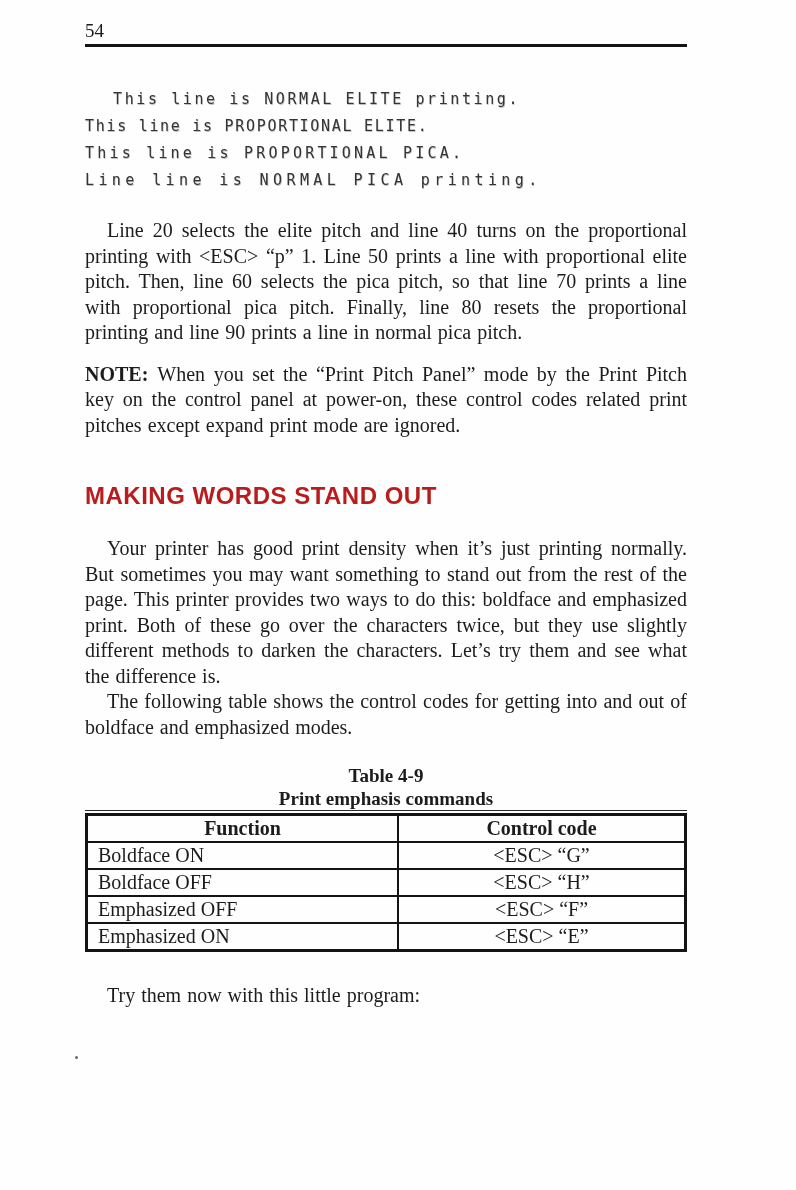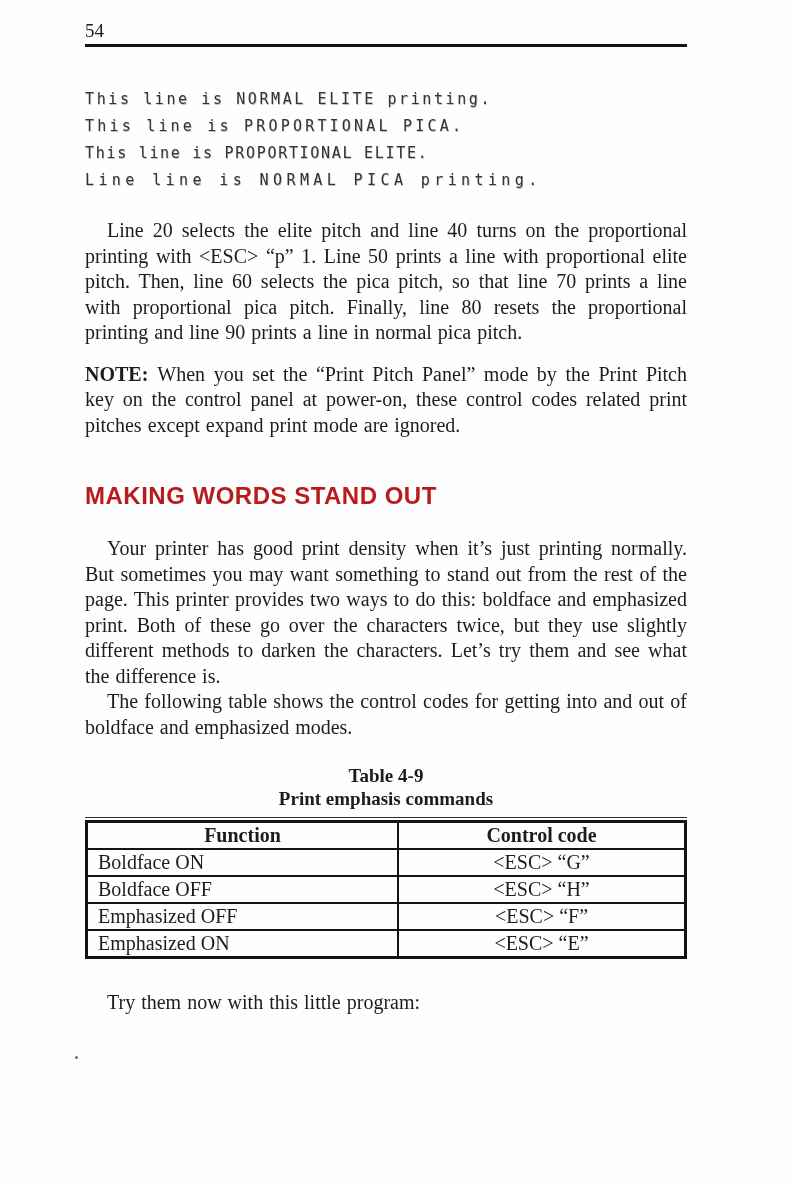--- a/index.html
+++ b/index.html
@@ -35,21 +35,21 @@
 
   
   .printer-block {
     margin-top: 39px;
     font-family: "DejaVu Sans Mono", monospace;
     color: #343434;
     text-shadow: 0.6px 0.6px 0 rgba(80,80,80,0.35);
     white-space: nowrap;
   }
   .printer-line { font-size: 15px; line-height: 27px; }
-  .pitch-elite       { letter-spacing: 2.6px; }
+  .pitch-elite       { letter-spacing: 2.6px; margin-left: 28px; }
   .pitch-prop-elite  { letter-spacing: 1.7px; }
   .pitch-prop-pica   { letter-spacing: 3.2px; }
   .pitch-pica        { letter-spacing: 4.4px; }
 
   
   .body-para {
     margin: 0;
     font-size: 20px;
     line-height: 25.5px;
     text-align: justify;
@@ -75,21 +75,21 @@
   
   .table-caption {
     margin-top: 24px;
     text-align: center;
     font-weight: bold;
     font-size: 19px;
     line-height: 23px;
   }
 
   
-  .table-wrap { margin-top: 7px; }
+  .table-wrap { }
   .pre-rule { height: 1px; background: #2a2a2a; margin-bottom: 2px; }
   table.emphasis-table {
     width: 602px;
     border-collapse: collapse;
     border: 3px solid #141414;
     table-layout: fixed;
   }
   .emphasis-table col.col-function { width: 52%; }
   .emphasis-table col.col-code     { width: 48%; }
   .emphasis-table th, .emphasis-table td {
@@ -122,22 +122,22 @@
 <body>
 
 <div class="page">
   <div class="content">
 
     <div class="page-number">54</div>
     <div class="header-rule"></div>
 
     <div class="printer-block">
       <div class="printer-line pitch-elite">This line is NORMAL ELITE printing.</div>
+      <div class="printer-line pitch-prop-elite">This line is PROPORTIONAL ELITE.</div>
       <div class="printer-line pitch-prop-pica">This line is PROPORTIONAL PICA.</div>
-      <div class="printer-line pitch-prop-elite">This line is PROPORTIONAL ELITE.</div>
       <div class="printer-line pitch-pica">Line line is NORMAL PICA printing.</div>
     </div>
 
     <p class="body-para indent para-pitch">Line 20 selects the elite pitch and line 40 turns on the proportional printing with &lt;ESC&gt; “p” 1. Line 50 prints a line with proportional elite pitch. Then, line 60 selects the pica pitch, so that line 70 prints a line with proportional pica pitch. Finally, line 80 resets the proportional printing and line 90 prints a line in normal pica pitch.</p>
 
     <p class="body-para para-note"><span class="note-label">NOTE:</span><span>When you set the “Print Pitch Panel” mode by the Print Pitch key on the control panel at power-on, these control codes related print pitches except expand print mode are ignored.</span></p>
 
     <h2 class="section-heading">MAKING WORDS STAND OUT</h2>
 
     <p class="body-para indent para-intro">Your printer has good print density when it’s just printing normally. But sometimes you may want something to stand out from the rest of the page. This printer provides two ways to do this: boldface and emphasized print. Both of these go over the characters twice, but they use slightly different methods to darken the characters. Let’s try them and see what the difference is.</p>

